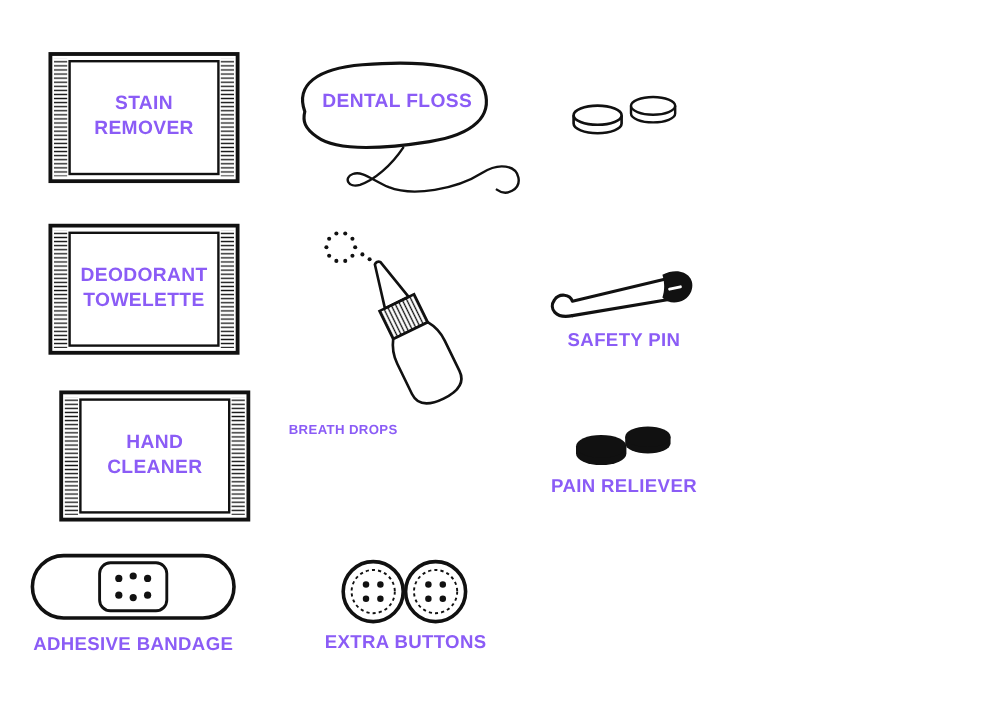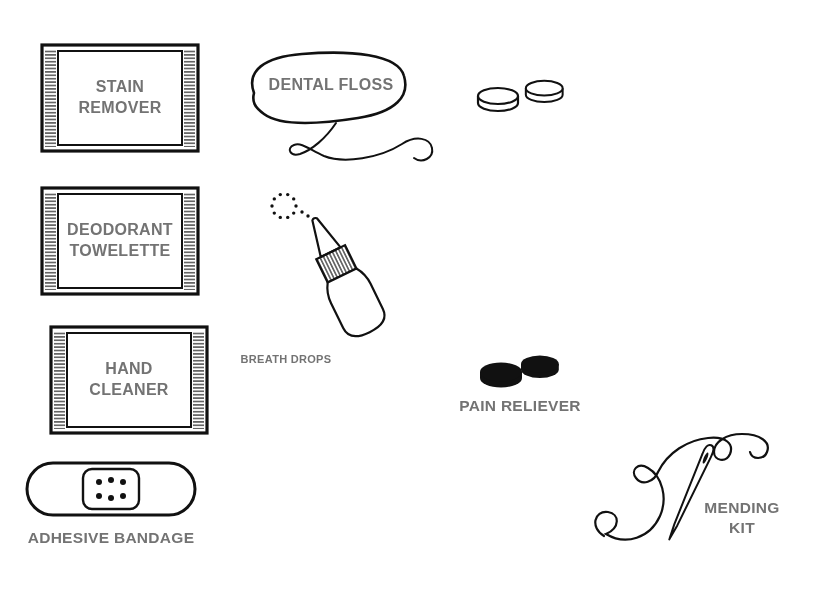--- a/index.html
+++ b/index.html
@@ -1,21 +1,21 @@
 <!DOCTYPE html>
 <html><head>
 <meta charset="utf-8">
 <style>
   * { margin:0; padding:0; box-sizing:border-box; }
   html,body { background:#fff; }
   body { font-family:"Liberation Sans", sans-serif; }
   .stage { position:relative; width:834px; height:593px; background:#fff; overflow:hidden; }
   .item { position:absolute; }
   .lbl {
-    position:absolute; color:#737373; font-weight:700; text-align:center;
+    position:absolute; color:#8b5cf6; font-weight:700; text-align:center;
     letter-spacing:.3px; line-height:1.3; font-size:15.5px; text-transform:uppercase;
   }
   .packet-lbl {
     inset:0; display:flex; align-items:center; justify-content:center;
     padding:0 26px; font-size:16px;
   }
   svg { display:block; }
 </style>
 </head>
 <body>
@@ -119,52 +119,62 @@
       </g>
       <g transform="translate(74,26) rotate(-26)">
         <path d="M -2.5 1.5 C -1 0 1 0 2.5 1.5 L 11 38 L -11 38 Z" fill="#fff" stroke="#111" stroke-width="2.2" stroke-linejoin="round"></path>
         <rect x="-16" y="38" width="32" height="26" fill="url(#hatchV)" stroke="#111" stroke-width="2.2"></rect>
         <path d="M -16 64 C -20 70 -22 76 -22 84 L -22 112 C -22 122 -14 127 0 127 C 14 127 22 122 22 112 L 22 84 C 22 76 20 70 16 64 Z" fill="#fff" stroke="#111" stroke-width="2.2"></path>
       </g>
     </svg>
     <div class="lbl" style="left:0;top:160px;width:92px;font-size:11px">BREATH DROPS</div>
   </div>
 
+  <div class="item" style="left:270px;top:462px;width:136px;height:96px">
+    <svg width="136" height="62" viewBox="0 0 136 62">
+      <g transform="translate(41,31)">
+          <use href="#buttonShape"></use>
+        </g>
+      <g transform="translate(93,31)">
+          <use href="#buttonShape"></use>
+        </g>
+    </svg>
+    <div class="lbl" style="left:0;top:64px;width:136px">EXTRA BUTTONS</div>
+  </div>
 
   <div class="item" style="left:462px;top:76px;width:120px;height:66px">
     <svg width="120" height="40" viewBox="0 0 120 40" style="margin-left:4px">
       <g transform="translate(10,10)">
           <use href="#tabletOutline"></use>
         </g>
       <g transform="translate(58,3) scale(0.92)">
           <use href="#tabletOutline"></use>
         </g>
     </svg>
   </div>
 
+  <div class="item" style="left:455px;top:220px;width:130px;height:74px">
+    <svg width="130" height="50" viewBox="0 0 130 50">
+      <path d="M 22 43 L 106 29" stroke="#111" stroke-width="2.6" fill="none" stroke-linecap="round"></path>
+      <path d="M 22 43 C 8 46 2 37 7 30 C 11 24 20 25 22 31 L 98 13" fill="none" stroke="#111" stroke-width="2.6" stroke-linecap="round" stroke-linejoin="round"></path>
+      <path d="M 97 9 C 112 1 126 10 121 23 C 117 33 103 35 97 28 C 99 22 99 16 97 9 Z" fill="#111"></path>
+      <path d="M 103 21 L 112 19" stroke="#fff" stroke-width="2.4" stroke-linecap="round"></path>
+    </svg>
+    <div class="lbl" style="left:0;top:54px;width:130px">SAFETY PIN</div>
+  </div>
 
   <div class="item" style="left:455px;top:350px;width:130px;height:64px">
     <svg width="130" height="46" viewBox="0 0 130 46">
       <g transform="translate(25,12)">
           <use href="#tabletFilled"></use>
         </g>
       <g transform="translate(66,5) scale(0.9)">
           <use href="#tabletFilled"></use>
         </g>
     </svg>
     <div class="lbl" style="left:0;top:46px;width:130px">PAIN RELIEVER</div>
   </div>
 
 
 
 
-  <div class="item" style="left:590px;top:424px;width:220px;height:160px">
-    <svg width="220" height="150" viewBox="0 0 220 150">
-      <path d="M 14 112 C 0 104 4 86 18 88 C 30 90 30 104 16 110 C 36 122 60 114 70 92 C 78 74 72 52 58 44 C 48 38 40 46 46 54 C 52 62 64 58 68 48 C 78 28 98 16 118 14 C 136 12 144 20 140 30 C 136 39 124 37 124 28 C 124 18 136 10 152 10 C 170 10 181 18 177 28 C 174 36 162 36 160 28" fill="none" stroke="#111" stroke-width="2.2" stroke-linecap="round"></path>
-      <g transform="translate(120,24) rotate(24)">
-        <path d="M 0 -3 C 3.5 -3 5 1 4.5 8 L 1.6 84 L 0 100 L -1.6 84 L -4.5 8 C -5 1 -3.5 -3 0 -3 Z" fill="#fff" stroke="#111" stroke-width="2" stroke-linejoin="round"></path>
-        <ellipse cx="0" cy="11" rx="1.7" ry="6" fill="#111"></ellipse>
-      </g>
-    </svg>
-    <div class="lbl" style="left:102px;top:74px;width:100px">MENDING KIT</div>
-  </div>
 
 </div>
 
 </body></html>

